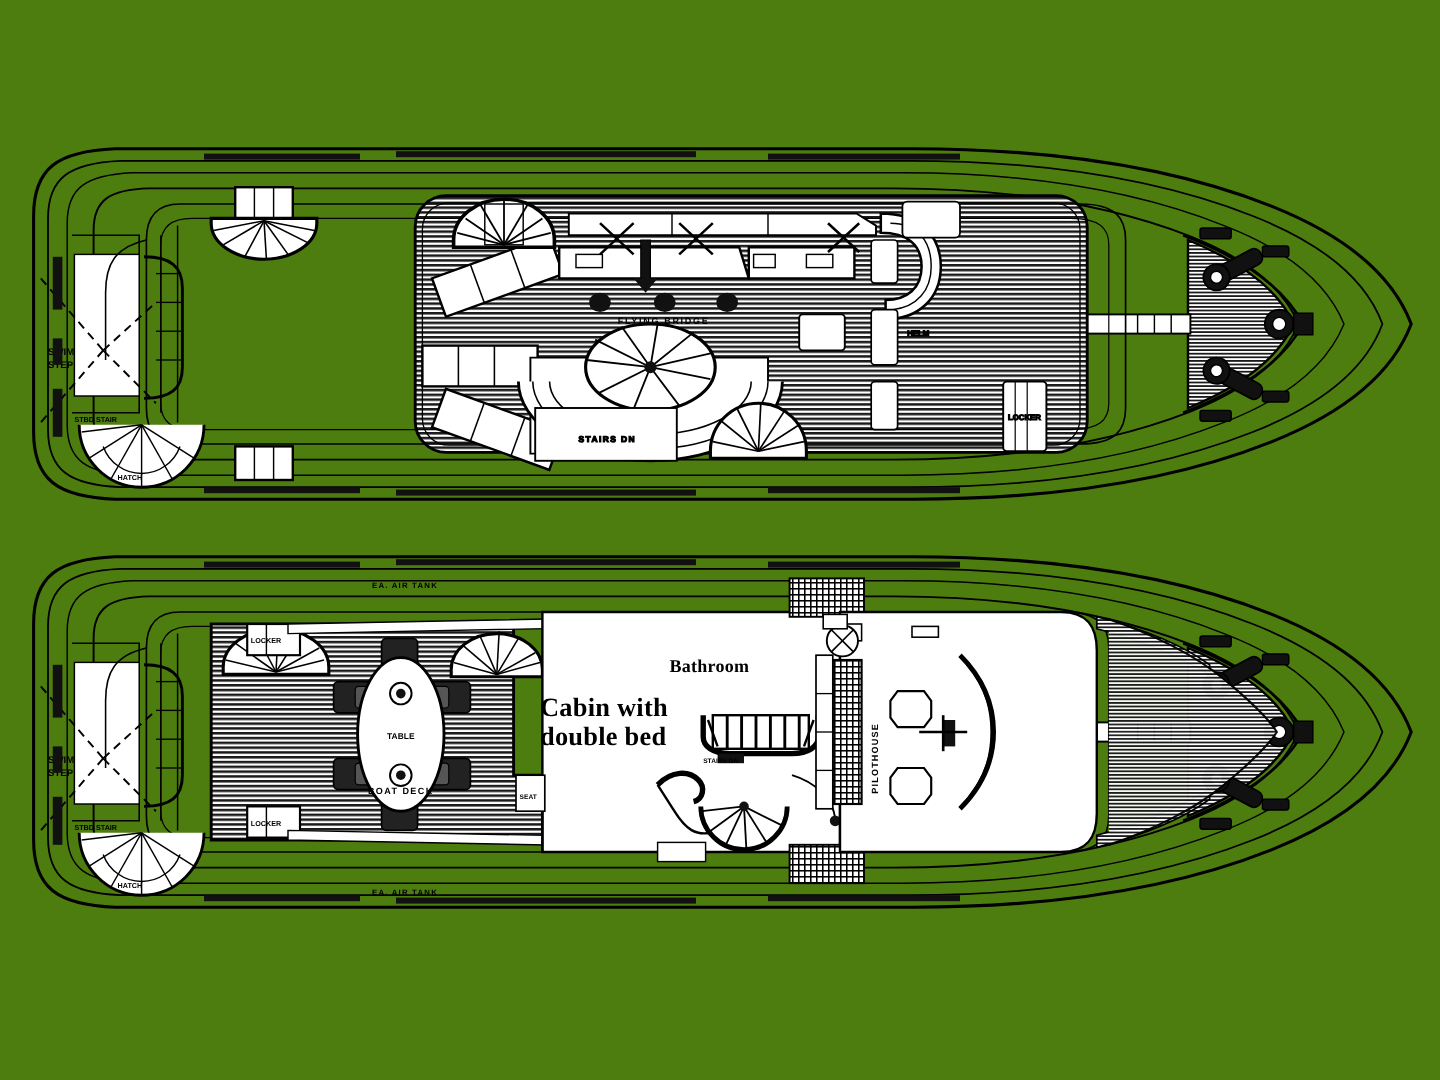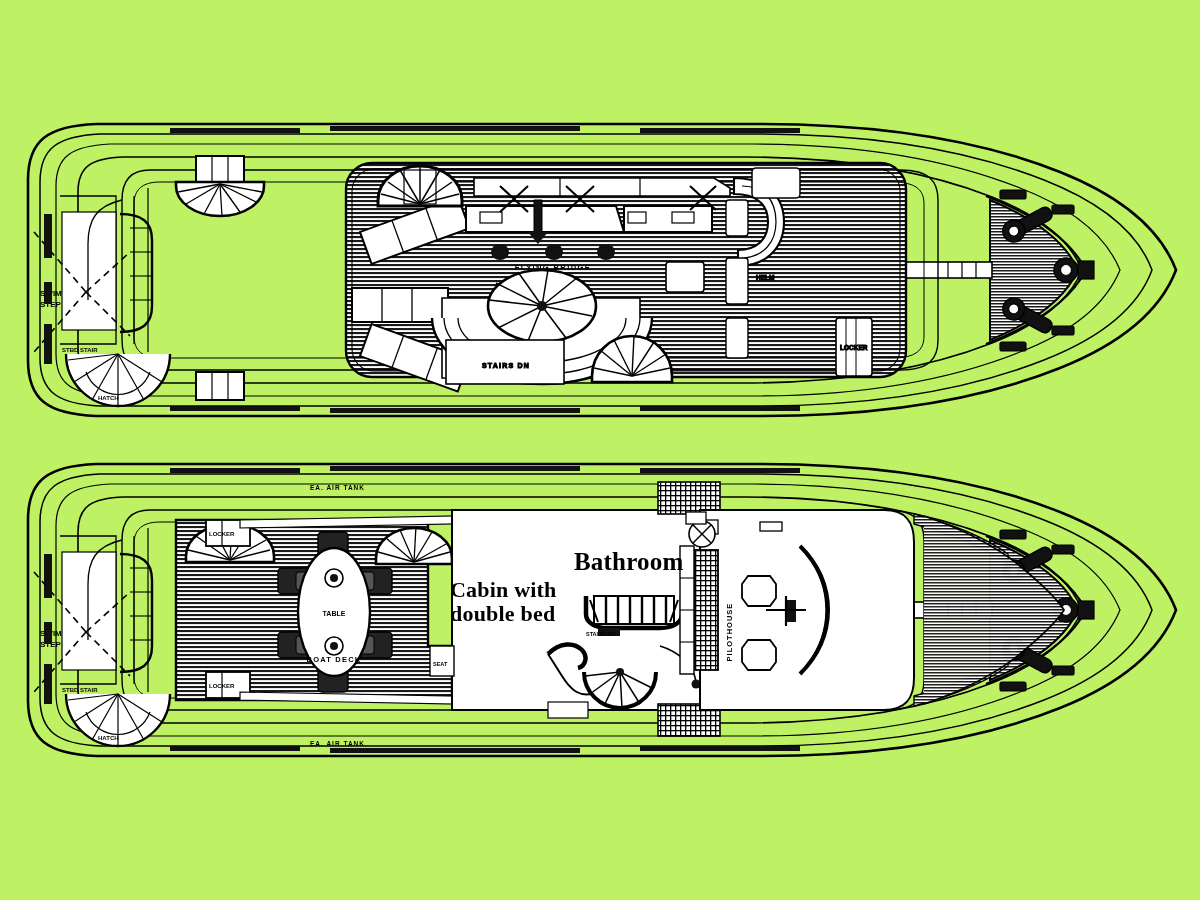--- a/index.html
+++ b/index.html
@@ -1,23 +1,23 @@
 <!DOCTYPE html>
 <html><head>
 <meta charset="utf-8">
 <title>Yacht Deck Plans</title>
 <style>
   html,body{margin:0;padding:0;background:#ffffff;}
   body{width:1200px;height:900px;overflow:hidden;
        font-family:"Liberation Sans",sans-serif;}
-  #stage{position:relative;width:1200px;height:900px;background:#bef264;}
+  #stage{position:relative;width:1200px;height:900px;background:#4d7c0f;}
   svg.deck{position:absolute;left:0;top:0;overflow:visible;}
   .ann{position:absolute;font-family:"Liberation Serif",serif;
        font-weight:bold;color:#000;letter-spacing:.2px;}
-  .ann.l1{font-size:25px;margin-left:16px;}
+  .ann.l1{font-size:15px;}
   .ann.l2{font-size:22px;line-height:24px;}
   .cadtxt{font-family:"Liberation Sans",sans-serif;font-weight:bold;fill:#000;}
 </style>
 </head>
 <body>
 
 <div id="stage">
 
   <svg width="0" height="0" style="position:absolute">
     <defs>

